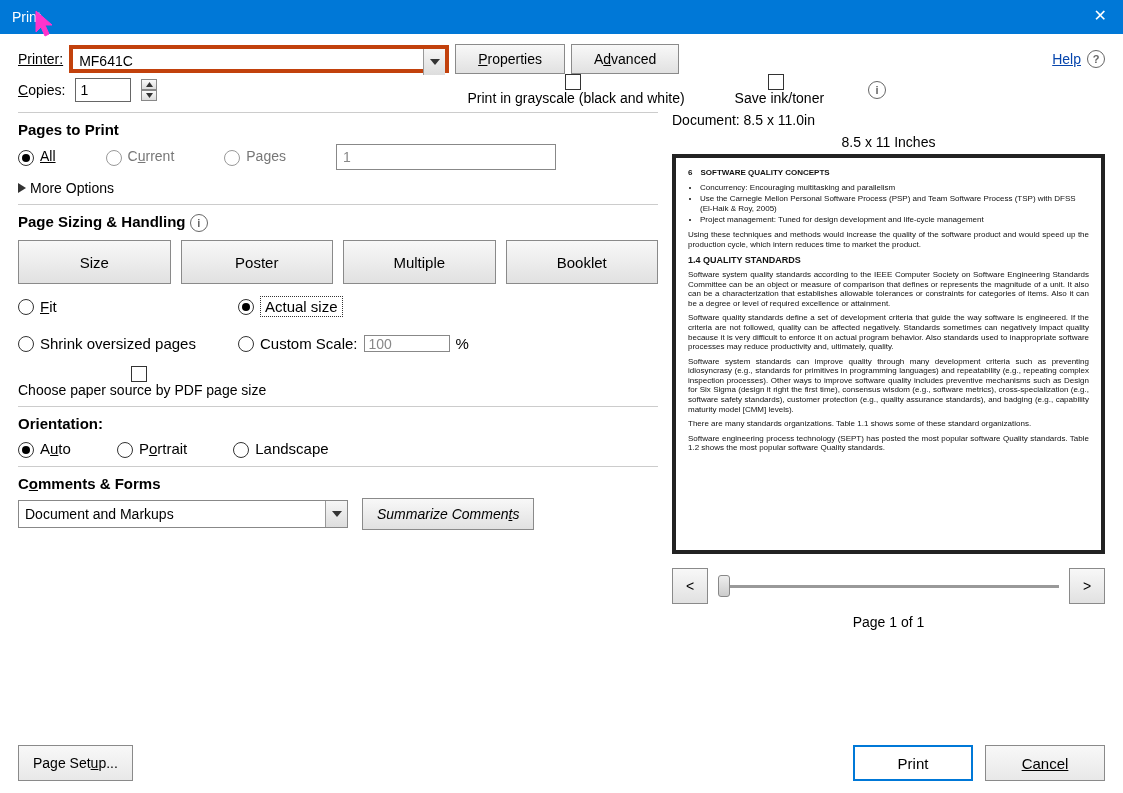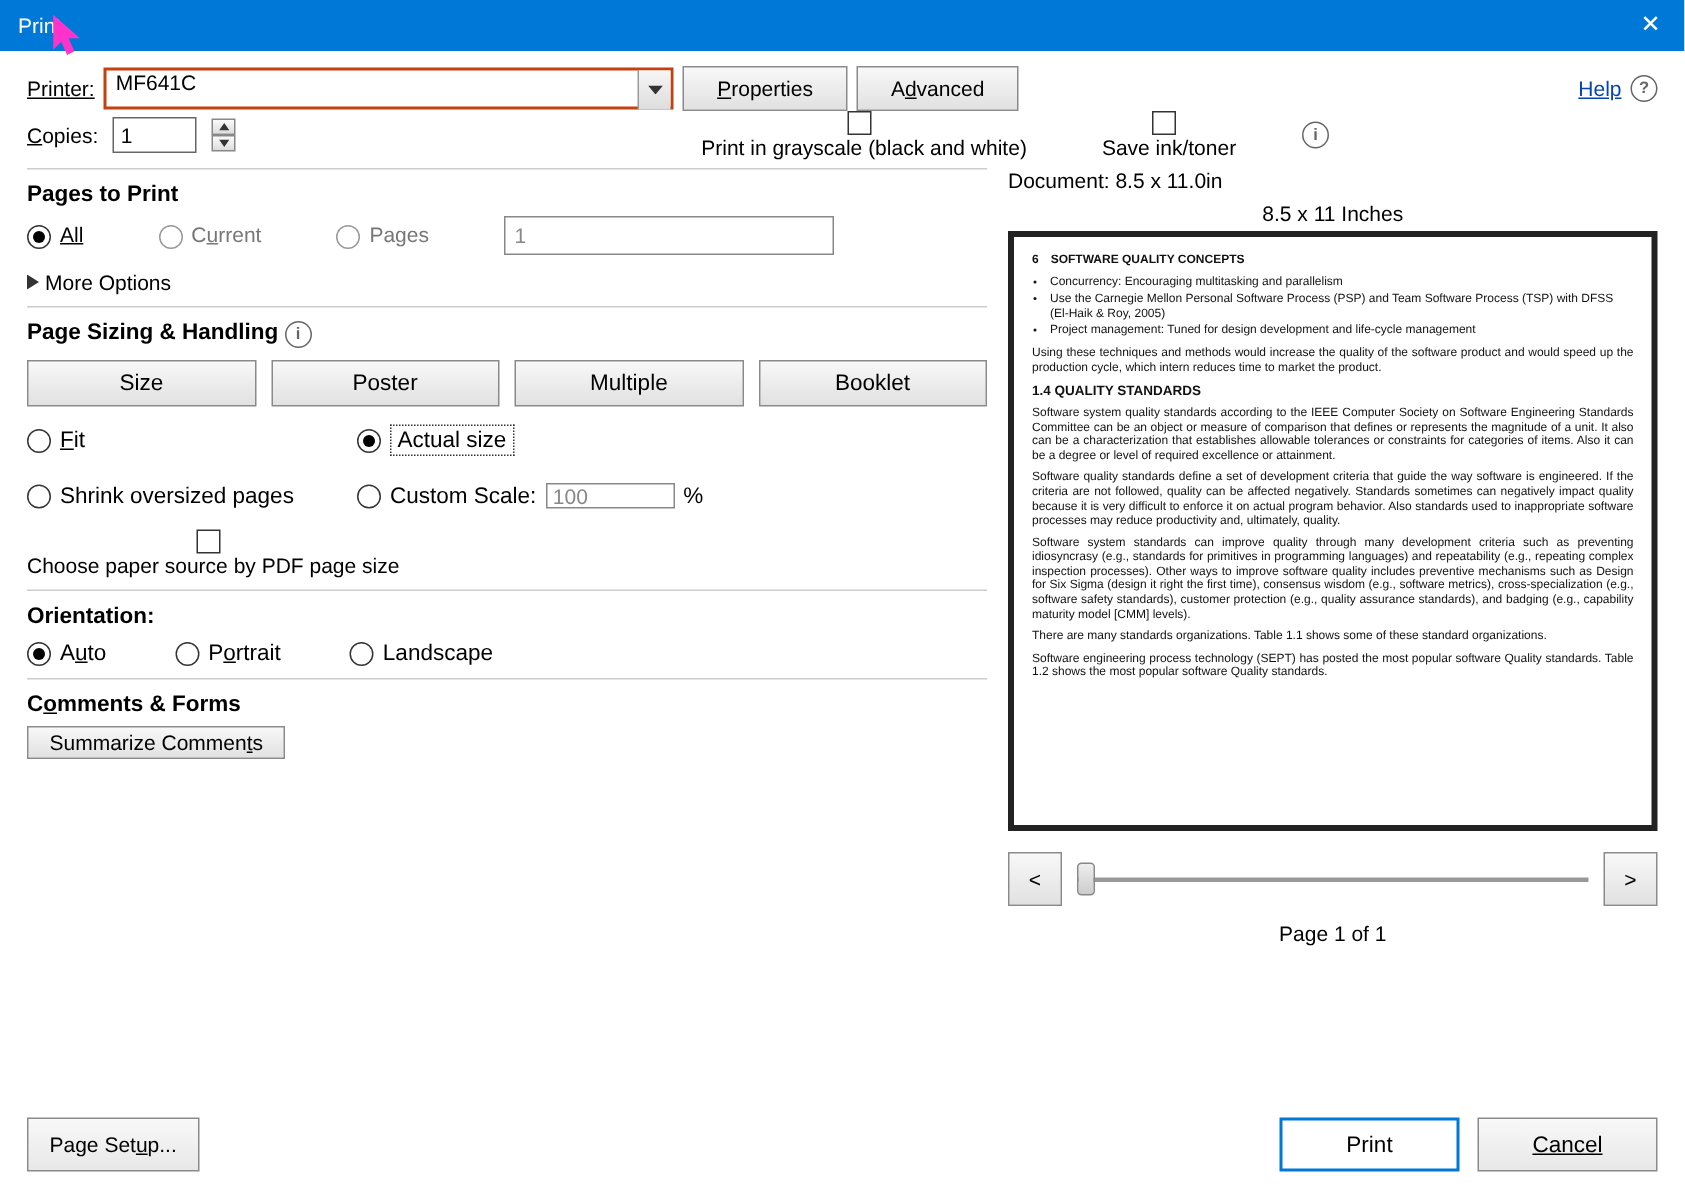--- a/index.html
+++ b/index.html
@@ -8,21 +8,21 @@
 .titlebar { background: #0078d7; color: #fff; height: 34px; display: flex; align-items: center; padding-left: 12px; position: relative; }
 .titlebar .title { font-size: 14px; }
 .titlebar .close { position: absolute; right: 16px; top: 6px; font-size: 16px; cursor: pointer; }
 .cursor-arrow { position: absolute; left: 35px; top: 10px; pointer-events:none; }
 
 .dialog-body { padding: 10px 18px 12px 18px; display: flex; flex-direction: column; height: 759px; }
 
 .top-row { display:flex; align-items:center; gap:6px; margin-bottom:0; }
 .label { font-size:14px; }
 .underline { text-decoration: underline; }
-.printer-select { flex: 0 0 380px; height:28px; border:2px solid #c2410c; background:#fff; display:flex; align-items:flex-start; padding:0 6px; font-size:14px; position:relative;}
+.printer-select { flex: 0 0 380px; height:28px; border:4px solid #c2410c; background:#fff; display:flex; align-items:flex-end; padding:0 6px; font-size:14px; position:relative;}
 .dd-btn { width:22px; height:26px; border-left:1px solid #999; position:absolute; right:0; top:0; background:linear-gradient(#f6f6f6,#ddd); display:flex; align-items:center; justify-content:center;}
 .dd-btn svg{width:10px;height:6px;}
 .button { height:30px; padding:0 22px; background:linear-gradient(#f8f8f8,#e1e1e1); border:1px solid #8a8a8a; font-size:14px; cursor:pointer; }
 .help-link { margin-left:auto; color:#0645ad; font-size:14px; display:flex; align-items:center; gap:6px; }
 .info-circle { width:18px; height:18px; border:1.5px solid #666; border-radius:50%; display:inline-flex; align-items:center; justify-content:center; font-size:11px; color:#666; font-weight:bold;}
 
 .copies-row { display:flex; align-items:center; gap:10px; margin-bottom:6px;}
 .num-input { width:56px; height:24px; border:1px solid #666; padding:0 4px; font-size:14px;}
 .spinner { display:flex; flex-direction:column; }
 .spinner div { width:16px; height:11px; border:1px solid #888; background:linear-gradient(#fafafa,#ddd); display:flex; align-items:center; justify-content:center; }
@@ -38,31 +38,31 @@
 .panel { border-top:1px solid #ccc; padding-top:8px; }
 
 .radio { width:16px; height:16px; border:1.5px solid #333; border-radius:50%; display:inline-flex; align-items:center; justify-content:center; margin-right:6px; vertical-align:middle;}
 .radio.checked::after{content:'';width:8px;height:8px;background:#000;border-radius:50%;}
 .radio-row { display:flex; gap:50px; align-items:center; font-size:14px; margin-bottom:6px;}
 .pages-input { width:220px; height:26px; border:1px solid #888; padding:0 6px; font-size:14px; color:#888;}
 .more-opts { margin-top:10px; font-size:14px; display:flex; align-items:center; gap:4px;}
 .more-opts svg{width:8px;height:10px;}
 
 .sizing-btns { display:flex; gap:10px; margin:8px 0 12px 0;}
-.sizing-btn { flex:1; height:31px; background:linear-gradient(#f8f8f8,#e1e1e1); border:1px solid #8a8a8a; font-size:15px; cursor:pointer; }
+.sizing-btn { flex:1; height:44px; background:linear-gradient(#f8f8f8,#e1e1e1); border:1px solid #8a8a8a; font-size:15px; cursor:pointer; }
 .size-radios { display:grid; grid-template-columns: 220px auto; row-gap:18px; font-size:15px;}
 .size-radios .cell{display:flex;align-items:center;}
 .actual-size-label { border:1px dotted #333; padding:1px 4px;}
 .scale-input{width:86px;height:17px;border:1px solid #888;padding:0 4px;color:#888;font-size:14px;margin:0 6px;}
 .paper-src{margin-top:14px;font-size:14px;}
 
 .orient-row{display:flex;gap:46px;font-size:15px;margin-top:8px;}
 .combo{width:330px;height:28px;border:1px solid #888;display:flex;align-items:center;padding:0 6px;font-size:14px;position:relative;}
 .combo .dd-btn{height:26px;}
-.summarize-btn{height:22px;padding:0 14px;background:linear-gradient(#f8f8f8,#e1e1e1);border:1px solid #8a8a8a;font-size:14px;}
+.summarize-btn{height:32px;padding:0 14px;background:linear-gradient(#f8f8f8,#e1e1e1);border:1px solid #8a8a8a;font-size:14px;font-style:italic;}
 .comments-row{display:flex;gap:14px;align-items:center;}
 
 .doc-info{font-size:14px;margin-bottom:6px;}
 .preview-size{font-size:14px;text-align:center;margin-bottom:4px;}
 .preview{border:4px solid #222;height:400px;background:#fff;padding:10px 12px;font-size:8px;line-height:1.2;color:#111;overflow:hidden;}
 .preview .pageno{font-weight:bold;font-size:8px;margin-bottom:3px;}
 .preview .hdr{font-weight:bold;font-size:8px;margin-bottom:5px;text-transform:uppercase;}
 .preview ul{margin-left:12px;margin-bottom:5px;}
 .preview li{margin-bottom:2px;}
 .preview p{margin-bottom:5px;text-align:justify;}
@@ -194,20 +194,28 @@
         <div class="orient-row">
           <span><span class="radio checked"></span>A<span class="underline">u</span>to</span>
           <span><span class="radio"></span>P<span class="underline">o</span>rtrait</span>
           <span><span class="radio"></span><span>Landscape</span></span>
         </div>
       </div>
 
       <div class="panel">
         <div class="section-title">C<span class="underline">o</span>mments &amp; Forms</div>
         <div class="comments-row">
+          <div class="combo">
+            <span>Document and Markups</span>
+            <div class="dd-btn">
+                <svg viewBox="0 0 10 6">
+                  <path d="M0 0 L5 6 L10 0 Z" fill="#333"></path>
+                </svg>
+              </div>
+          </div>
           <button class="summarize-btn">Summarize Commen<span class="underline">t</span>s</button>
         </div>
       </div>
     </div>
 
     <div class="right-col">
       <div class="doc-info">Document: 8.5 x 11.0in</div>
       <div class="preview-size">8.5 x 11 Inches</div>
       <div class="preview">
         <div style="display:flex;gap:8px;">

